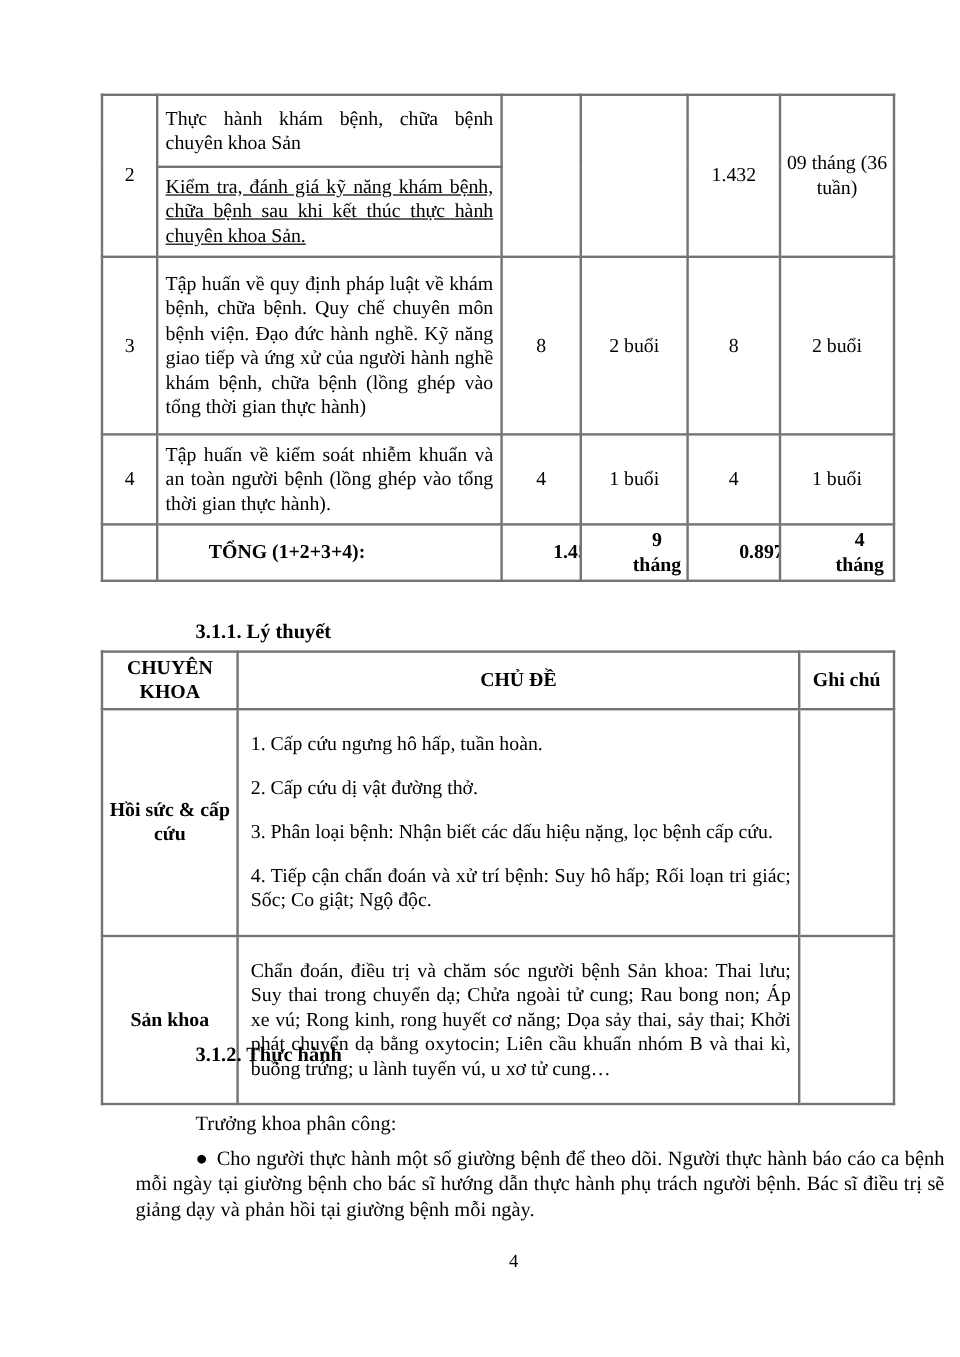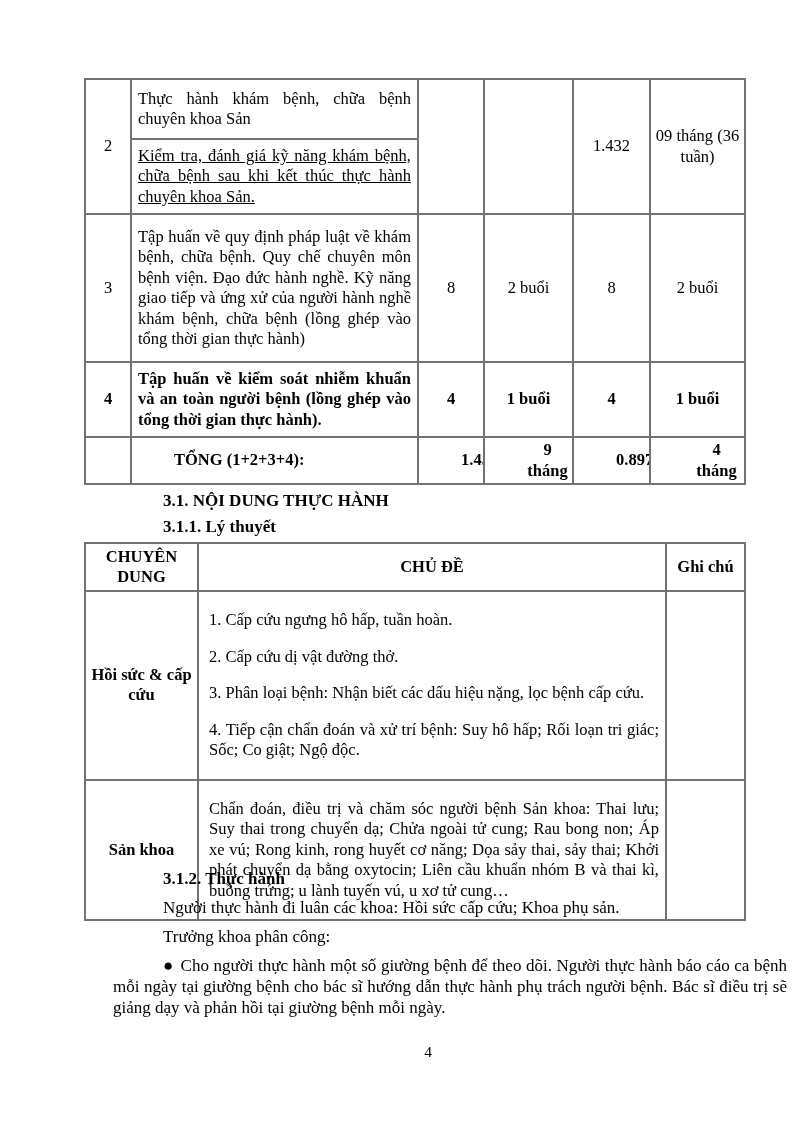--- a/index.html
+++ b/index.html
@@ -10,21 +10,21 @@
   table{border-collapse:collapse;table-layout:fixed;position:absolute;background:#fff;}
   td{border:2px solid #737373;vertical-align:middle;padding:2px 4px;
      font-size:16.5px;line-height:20.5px;overflow:hidden;}
   .t1{left:84px;top:78px;width:660px;}
   .t2{left:84px;top:542px;width:660px;}
   .num{text-align:center;}
   .content{text-align:justify;padding:2px 6px;}
   .r2a td{height:54px;}
   .r2b td{height:69px;text-decoration:underline;}
   .r3 td{height:142px;}
-  .r4 td{height:69px;font-weight:bold;}
+  .r4 td{height:69px;}
   .r5 td{height:38px;}
   .r5 td{font-weight:bold;padding-left:42px;}
   .th td{height:42px;font-weight:bold;text-align:center;}
   .tr1 td{height:143px;}
   .tr2 td{height:112px;}
   .spec{font-weight:bold;text-align:center;}
   .topics{vertical-align:middle;padding:2px 6px 2px 6px;}
   .topic{text-align:justify;margin:16px 0;padding-left:4px;}
   .h{position:absolute;left:163px;font-size:17px;font-weight:bold;white-space:nowrap;}
   .s31{top:491px;}
@@ -85,32 +85,31 @@
         <td class="num"></td>
         <td class="content">TỔNG (1+2+3+4):</td>
         <td class="num">1.454</td>
         <td class="num">9 tháng</td>
         <td class="num">0.897</td>
         <td class="num">4 tháng</td>
       </tr>
     </tbody>
   </table>
 
-  <div class="h s31">3.1. NỘI DUNG THỰC HÀNH</div>
   <div class="h s311">3.1.1. Lý thuyết</div>
 
   <table class="t2">
     <colgroup>
       <col style="width:113px">
         <col style="width:468px">
         <col style="width:79px">
     </colgroup>
     <tbody>
       <tr class="th">
-        <td>CHUYÊN DUNG</td>
+        <td>CHUYÊN KHOA</td>
         <td>CHỦ ĐỀ</td>
         <td>Ghi chú</td>
       </tr>
       <tr class="tr1">
         <td class="spec">Hồi sức &amp; cấp cứu</td>
         <td class="topics">
           <div class="topic">1. Cấp cứu ngưng hô hấp, tuần hoàn.</div>
           <div class="topic">2. Cấp cứu dị vật đường thở.</div>
           <div class="topic">3. Phân loại bệnh: Nhận biết các dấu hiệu nặng, lọc bệnh cấp cứu.</div>
           <div class="topic">4. Tiếp cận chẩn đoán và xử trí bệnh: Suy hô hấp; Rối loạn tri giác; Sốc; Co giật; Ngộ độc.</div>
@@ -121,19 +120,18 @@
         <td class="spec">Sản khoa</td>
         <td class="topics">
           <div class="topic">Chẩn đoán, điều trị và chăm sóc người bệnh Sản khoa: Thai lưu; Suy thai trong chuyển dạ; Chửa ngoài tử cung; Rau bong non; Áp xe vú; Rong kinh, rong huyết cơ năng; Dọa sảy thai, sảy thai; Khởi phát chuyển dạ bằng oxytocin; Liên cầu khuẩn nhóm B và thai kì, buồng trứng; u lành tuyến vú, u xơ tử cung…</div>
         </td>
         <td></td>
       </tr>
     </tbody>
   </table>
 
   <div class="h s312">3.1.2. Thực hành</div>
-  <div class="para p1">Người thực hành đi luân các khoa: Hồi sức cấp cứu; Khoa phụ sản.</div>
   <div class="para pbullet"><span class="bullet-marker">●</span><span>Cho người thực hành một số giường bệnh để theo dõi. Người thực hành báo cáo ca bệnh mỗi ngày tại giường bệnh cho bác sĩ hướng dẫn thực hành phụ trách người bệnh. Bác sĩ điều trị sẽ giảng dạy và phản hồi tại giường bệnh mỗi ngày.</span></div>
   <div class="para p2">Trưởng khoa phân công:</div>
 
   <div class="pageno">4</div>
 
 </div>
 
 </body></html>

